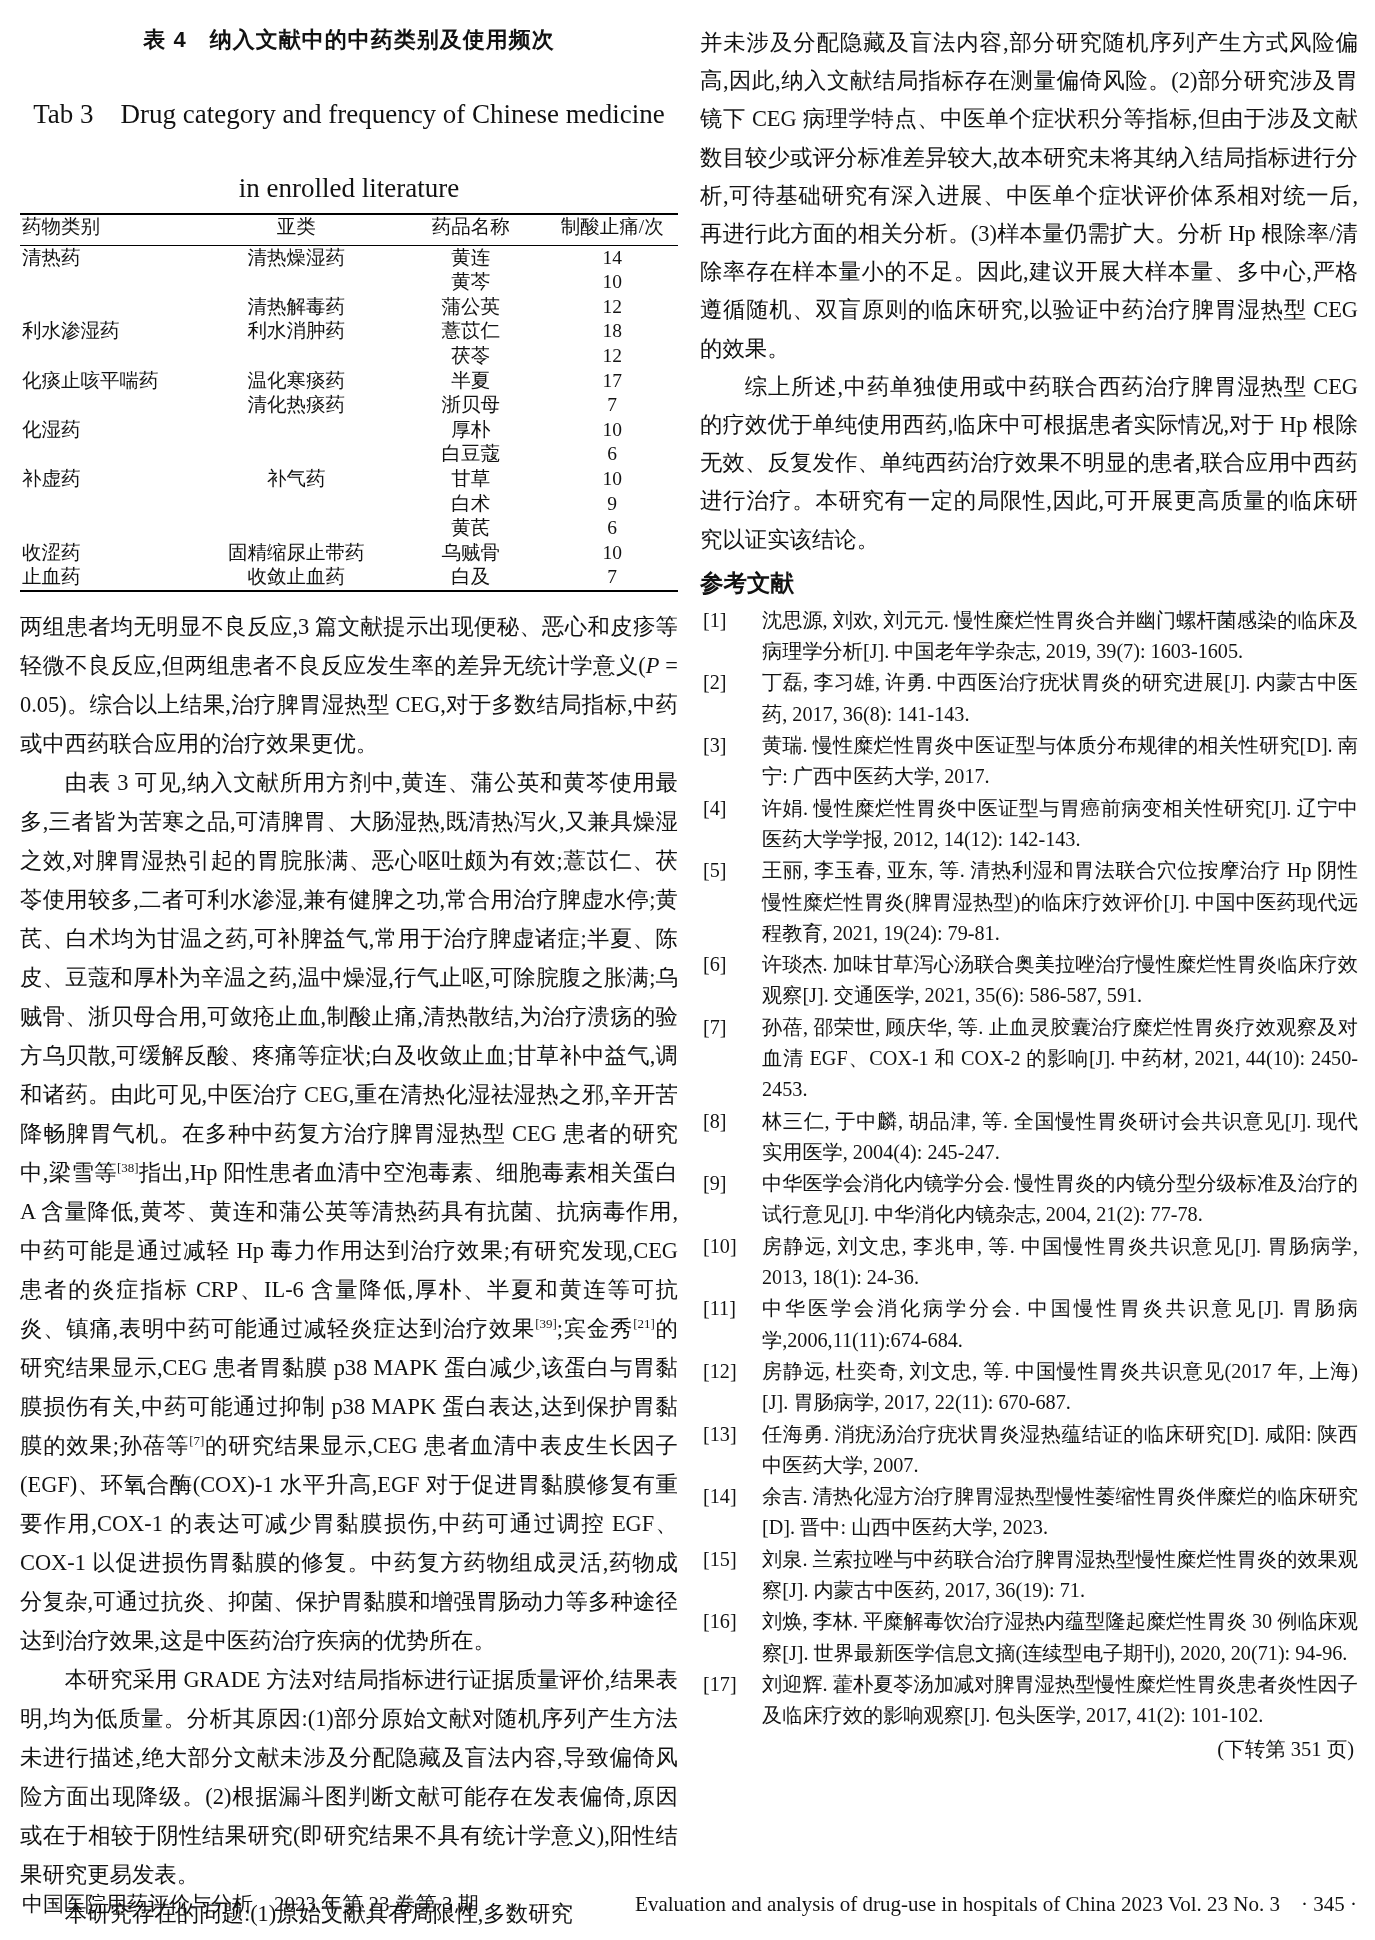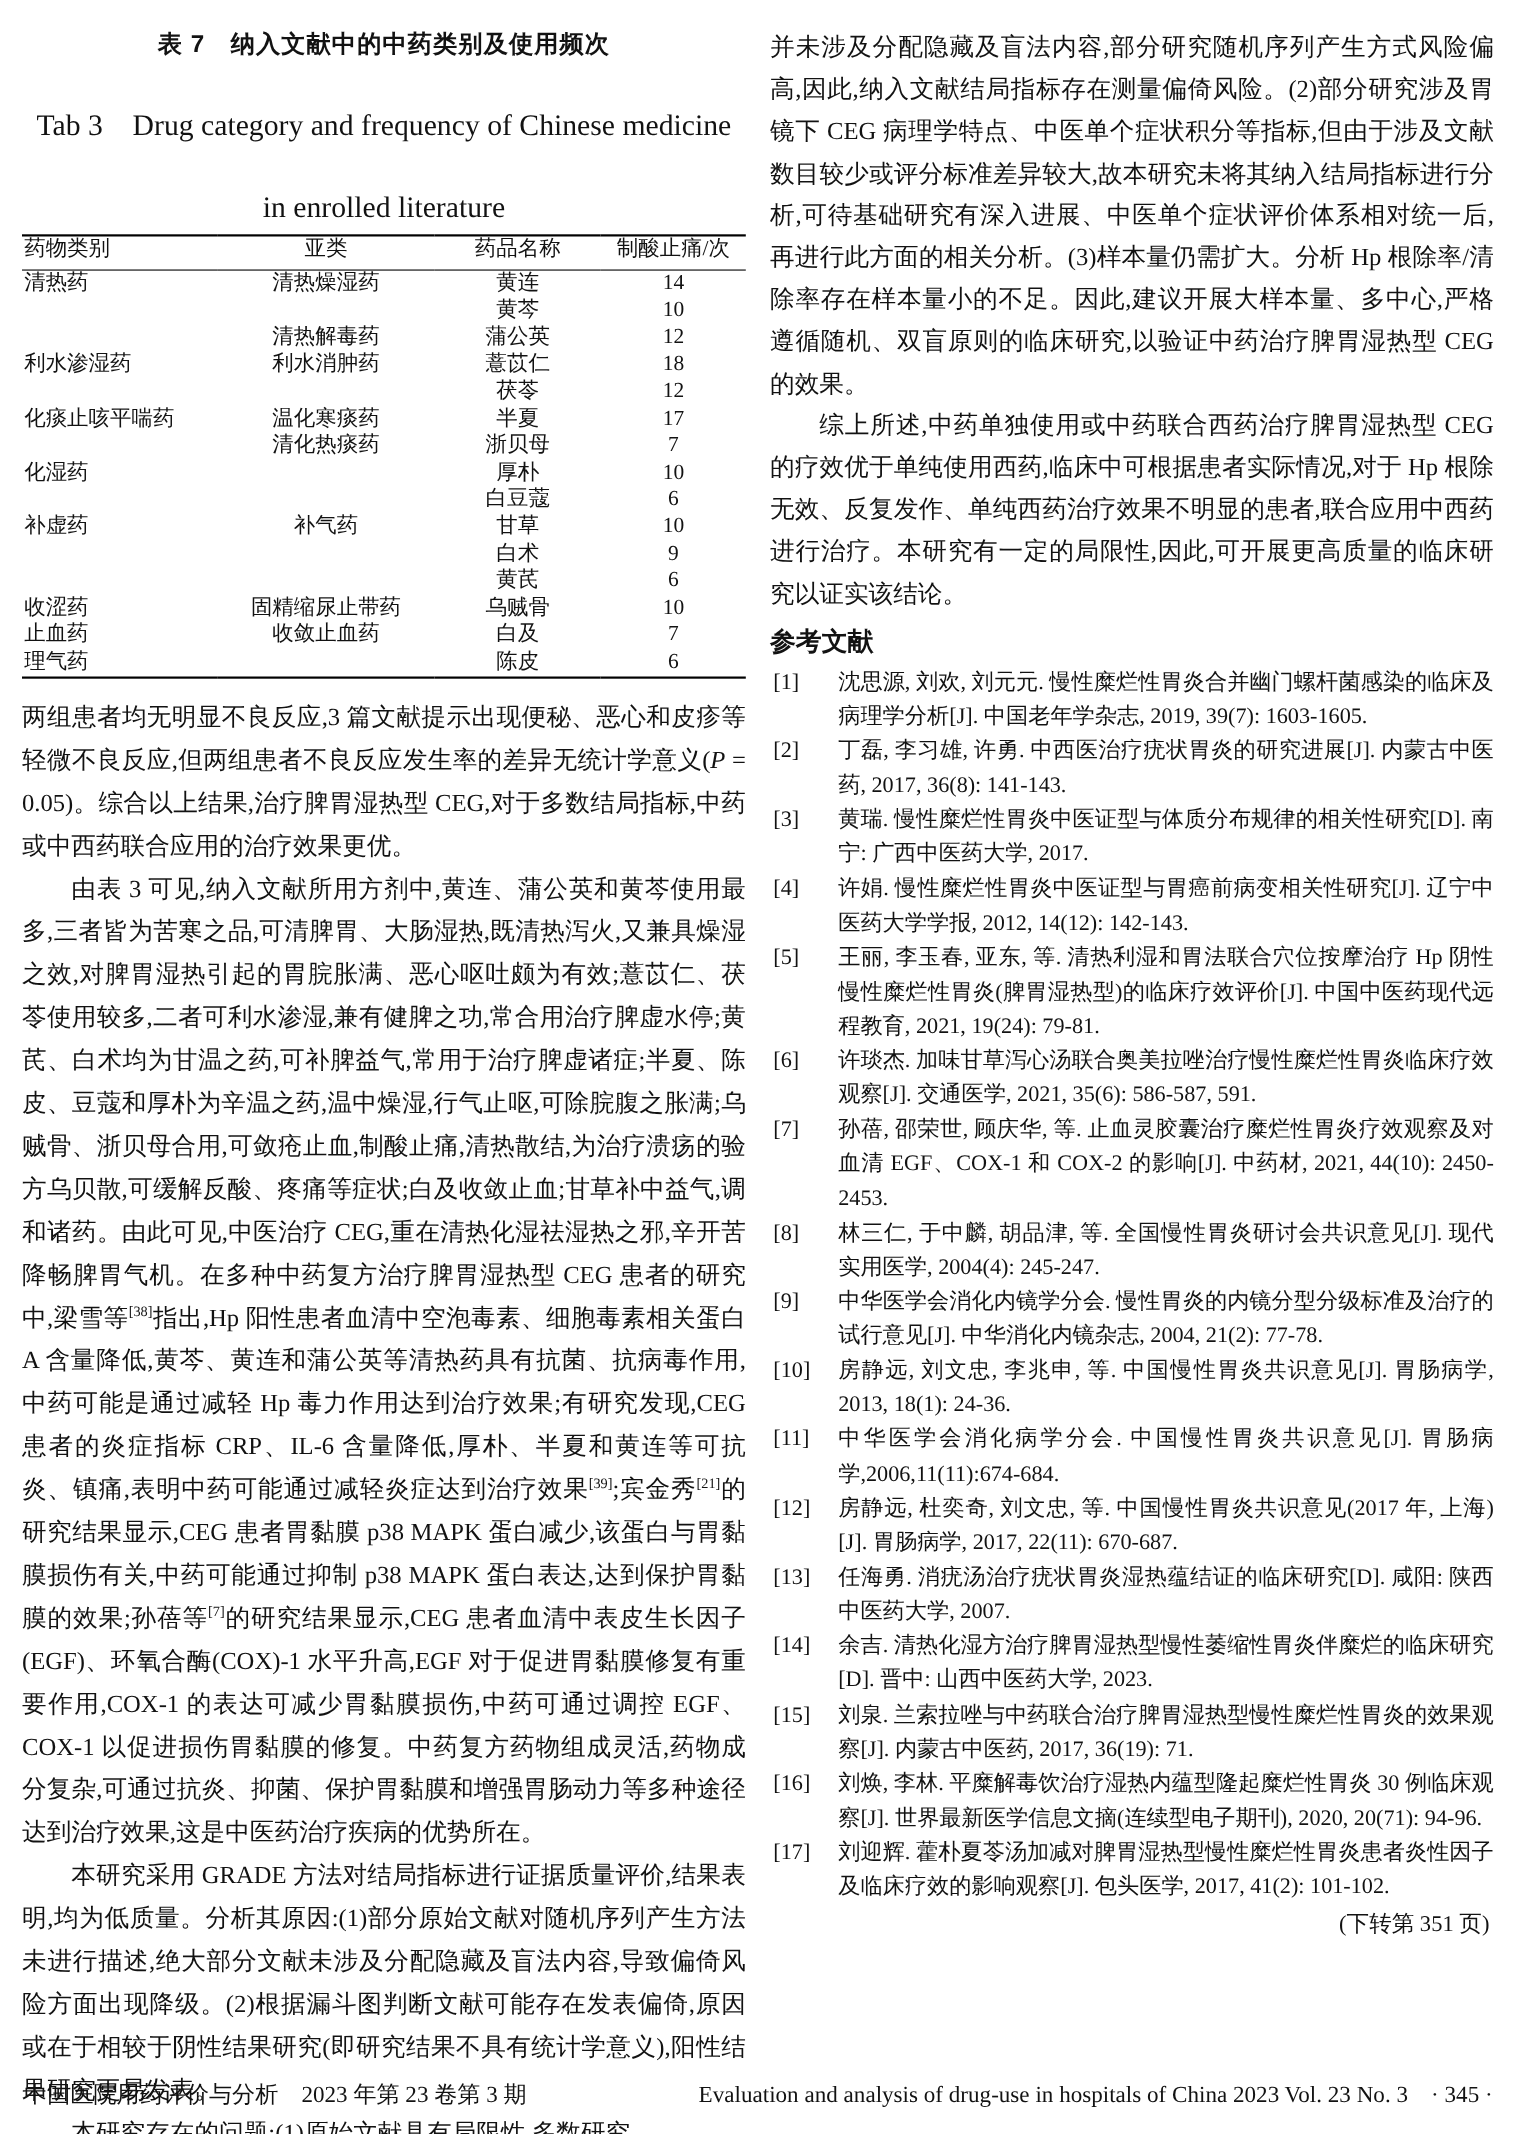--- a/index.html
+++ b/index.html
@@ -47,21 +47,21 @@
   .footer .f-right { font-family:"Liberation Serif","DejaVu Serif",serif; }
 </style>
 </head>
 <body>
 
 <div class="page">
   <div class="columns">
 
     <div class="col col-left">
       <div class="table-block">
-        <div class="tcap-zh">表 7　纳入文献中的中药类别及使用频次</div>
+        <div class="tcap-zh">表 4　纳入文献中的中药类别及使用频次</div>
         <div class="tcap-en">Tab 3　Drug category and frequency of Chinese medicine</div>
         <div class="tcap-en">in enrolled literature</div>
         <table>
           <thead>
             <tr>
               <th class="c1">药物类别</th>
               <th class="c2">亚类</th>
               <th class="c3">药品名称</th>
               <th class="c4">制酸止痛/次</th>
             </tr>
@@ -159,26 +159,20 @@
                 <td class="c4">10</td>
               </tr>
 
               <tr>
                 <td class="c1">止血药</td>
                 <td class="c2">收敛止血药</td>
                 <td class="c3">白及</td>
                 <td class="c4">7</td>
               </tr>
 
-              <tr>
-                <td class="c1">理气药</td>
-                <td class="c2"></td>
-                <td class="c3">陈皮</td>
-                <td class="c4">6</td>
-              </tr>
             </tbody>
         </table>
       </div>
       <div class="body-text">
           <p class=""><span>两组患者均无明显不良反应,3 篇文献提示出现便秘、恶心和皮疹等轻微不良反应,但两组患者不良反应发生率的差异无统计学意义(</span><i>P</i><span> = 0.05)。综合以上结果,治疗脾胃湿热型 CEG,对于多数结局指标,中药或中西药联合应用的治疗效果更优。</span></p>
           <p class="indent"><span>由表 3 可见,纳入文献所用方剂中,黄连、蒲公英和黄芩使用最多,三者皆为苦寒之品,可清脾胃、大肠湿热,既清热泻火,又兼具燥湿之效,对脾胃湿热引起的胃脘胀满、恶心呕吐颇为有效;薏苡仁、茯苓使用较多,二者可利水渗湿,兼有健脾之功,常合用治疗脾虚水停;黄芪、白术均为甘温之药,可补脾益气,常用于治疗脾虚诸症;半夏、陈皮、豆蔻和厚朴为辛温之药,温中燥湿,行气止呕,可除脘腹之胀满;乌贼骨、浙贝母合用,可敛疮止血,制酸止痛,清热散结,为治疗溃疡的验方乌贝散,可缓解反酸、疼痛等症状;白及收敛止血;甘草补中益气,调和诸药。由此可见,中医治疗 CEG,重在清热化湿祛湿热之邪,辛开苦降畅脾胃气机。在多种中药复方治疗脾胃湿热型 CEG 患者的研究中,梁雪等</span><sup>[38]</sup><span>指出,Hp 阳性患者血清中空泡毒素、细胞毒素相关蛋白 A 含量降低,黄芩、黄连和蒲公英等清热药具有抗菌、抗病毒作用,中药可能是通过减轻 Hp 毒力作用达到治疗效果;有研究发现,CEG 患者的炎症指标 CRP、IL-6 含量降低,厚朴、半夏和黄连等可抗炎、镇痛,表明中药可能通过减轻炎症达到治疗效果</span><sup>[39]</sup><span>;宾金秀</span><sup>[21]</sup><span>的研究结果显示,CEG 患者胃黏膜 p38 MAPK 蛋白减少,该蛋白与胃黏膜损伤有关,中药可能通过抑制 p38 MAPK 蛋白表达,达到保护胃黏膜的效果;孙蓓等</span><sup>[7]</sup><span>的研究结果显示,CEG 患者血清中表皮生长因子(EGF)、环氧合酶(COX)-1 水平升高,EGF 对于促进胃黏膜修复有重要作用,COX-1 的表达可减少胃黏膜损伤,中药可通过调控 EGF、COX-1 以促进损伤胃黏膜的修复。中药复方药物组成灵活,药物成分复杂,可通过抗炎、抑菌、保护胃黏膜和增强胃肠动力等多种途径达到治疗效果,这是中医药治疗疾病的优势所在。</span></p>
           <p class="indent"><span>本研究采用 GRADE 方法对结局指标进行证据质量评价,结果表明,均为低质量。分析其原因:(1)部分原始文献对随机序列产生方法未进行描述,绝大部分文献未涉及分配隐藏及盲法内容,导致偏倚风险方面出现降级。(2)根据漏斗图判断文献可能存在发表偏倚,原因或在于相较于阴性结果研究(即研究结果不具有统计学意义),阳性结果研究更易发表。</span></p>
           <p class="indent"><span>本研究存在的问题:(1)原始文献具有局限性,多数研究</span></p>
         </div>
     </div>

